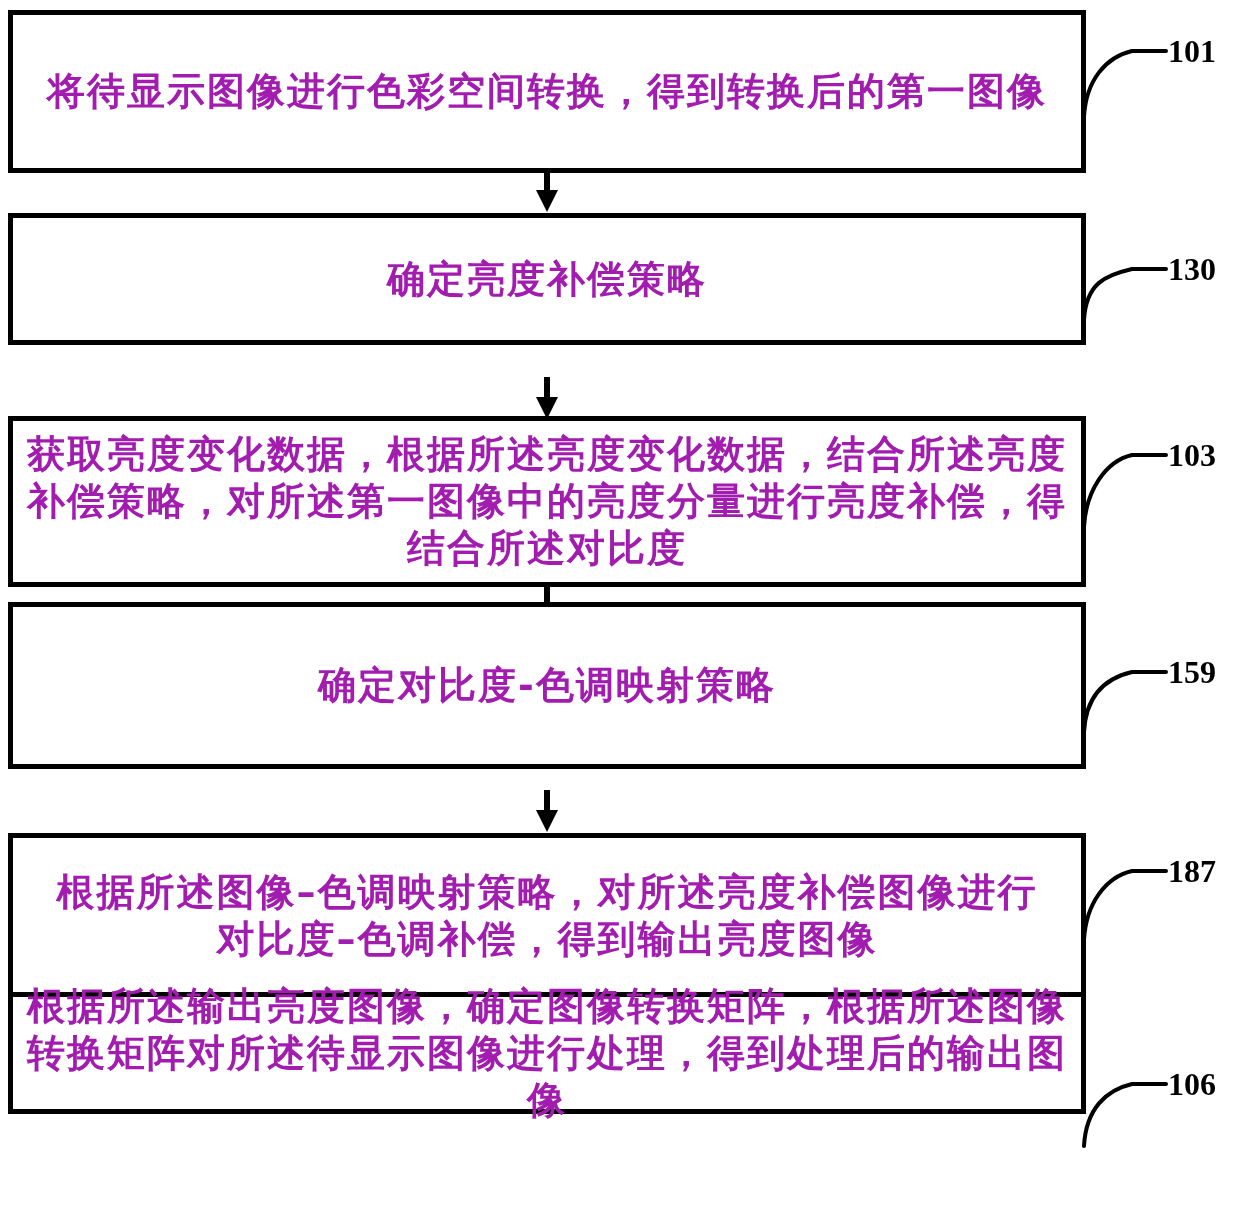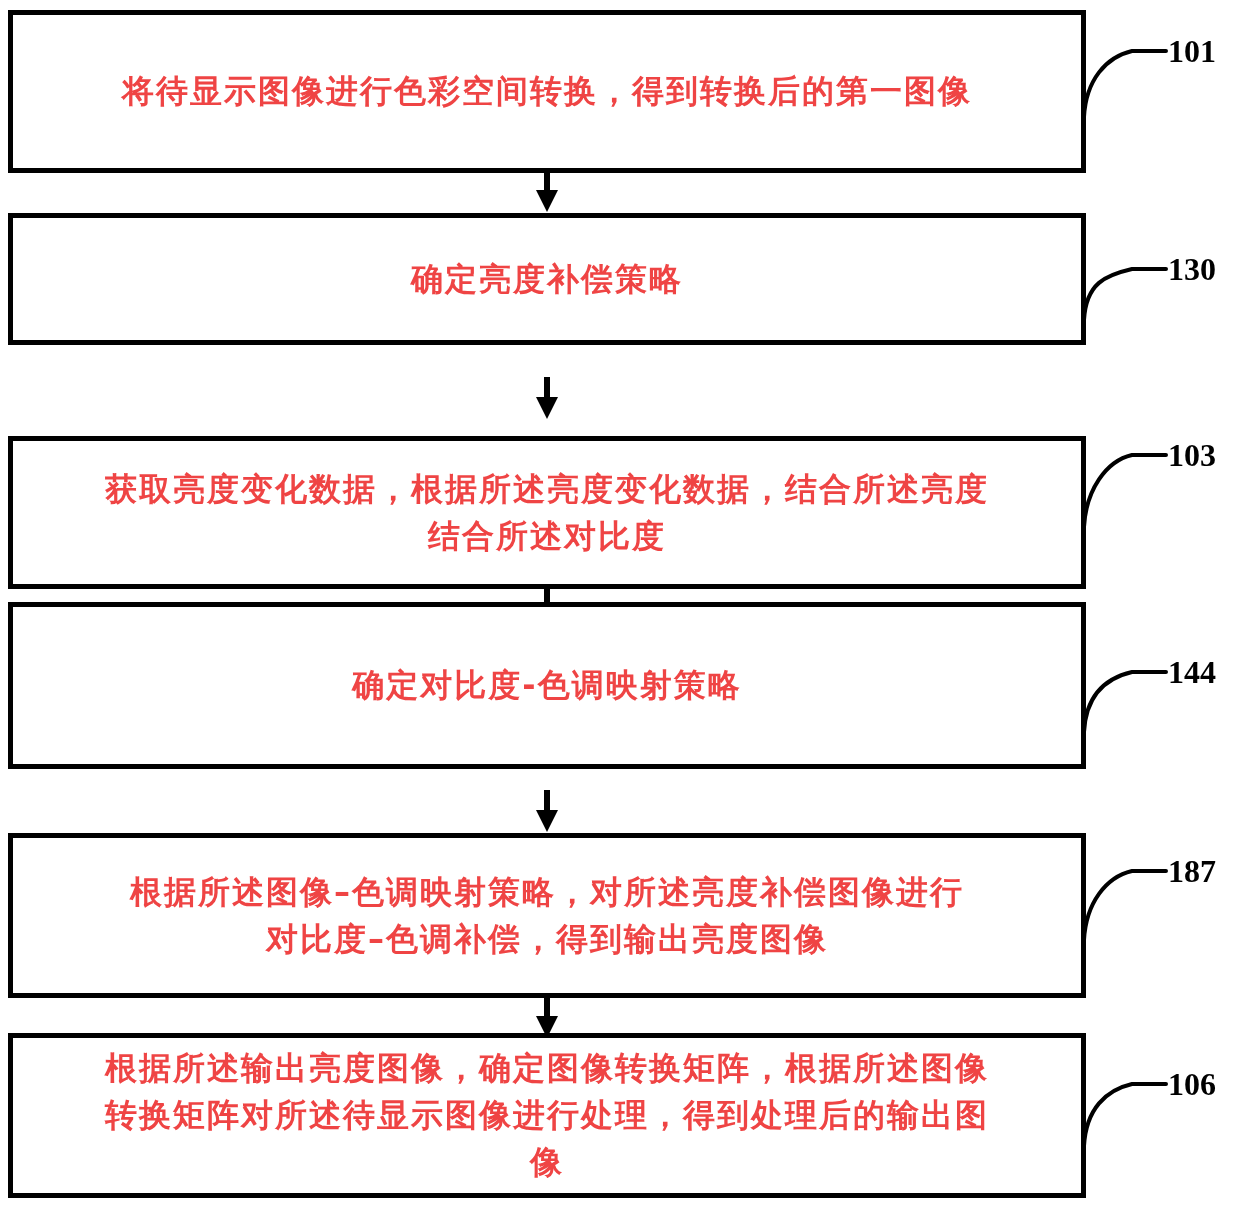--- a/index.html
+++ b/index.html
@@ -29,22 +29,22 @@
     width: 1078px;
     box-sizing: border-box;
     border: 5px solid #000000;
     background: #ffffff;
     display: flex;
     flex-direction: column;
     justify-content: center;
     align-items: center;
   }
   .step-line {
-    color: #ef4444;
-    font-size: 32px;
+    color: #a21caf;
+    font-size: 38px;
     font-weight: 600;
     line-height: 47px;
     letter-spacing: 2px;
     white-space: nowrap;
     text-align: center;
   }
   .ref-label {
     position: absolute;
     left: 1168px;
     width: 72px;
@@ -93,37 +93,38 @@
   <div class="step-box" style="top:10px;height:163px">
     <div class="step-line">将待显示图像进行色彩空间转换，得到转换后的第一图像</div>
   </div>
   <div class="ref-label" style="top:27px">101</div>
 
   <div class="step-box" style="top:213px;height:132px">
     <div class="step-line">确定亮度补偿策略</div>
   </div>
   <div class="ref-label" style="top:245px">130</div>
 
-  <div class="step-box" style="top:436px;height:153px">
+  <div class="step-box" style="top:416px;height:171px">
     <div class="step-line">获取亮度变化数据，根据所述亮度变化数据，结合所述亮度</div>
+    <div class="step-line">补偿策略，对所述第一图像中的亮度分量进行亮度补偿，得</div>
     <div class="step-line">结合所述对比度</div>
   </div>
   <div class="ref-label" style="top:431px">103</div>
 
   <div class="step-box" style="top:602px;height:167px">
     <div class="step-line">确定对比度-色调映射策略</div>
   </div>
-  <div class="ref-label" style="top:648px">144</div>
+  <div class="ref-label" style="top:648px">159</div>
 
   <div class="step-box" style="top:833px;height:165px">
     <div class="step-line">根据所述图像–色调映射策略，对所述亮度补偿图像进行</div>
     <div class="step-line">对比度–色调补偿，得到输出亮度图像</div>
   </div>
   <div class="ref-label" style="top:847px">187</div>
 
-  <div class="step-box" style="top:1033px;height:165px">
+  <div class="step-box" style="top:992px;height:122px">
     <div class="step-line">根据所述输出亮度图像，确定图像转换矩阵，根据所述图像</div>
     <div class="step-line">转换矩阵对所述待显示图像进行处理，得到处理后的输出图</div>
     <div class="step-line">像</div>
   </div>
   <div class="ref-label" style="top:1060px">106</div>
 
 </div>
 
 </body></html>

